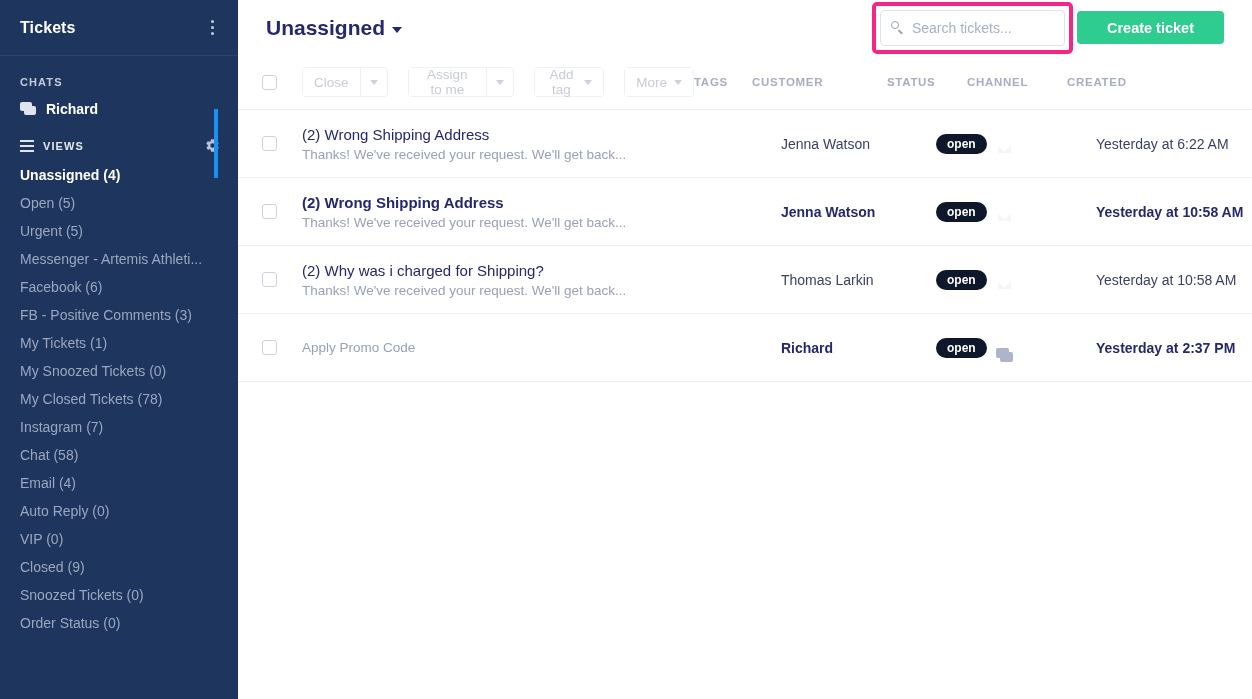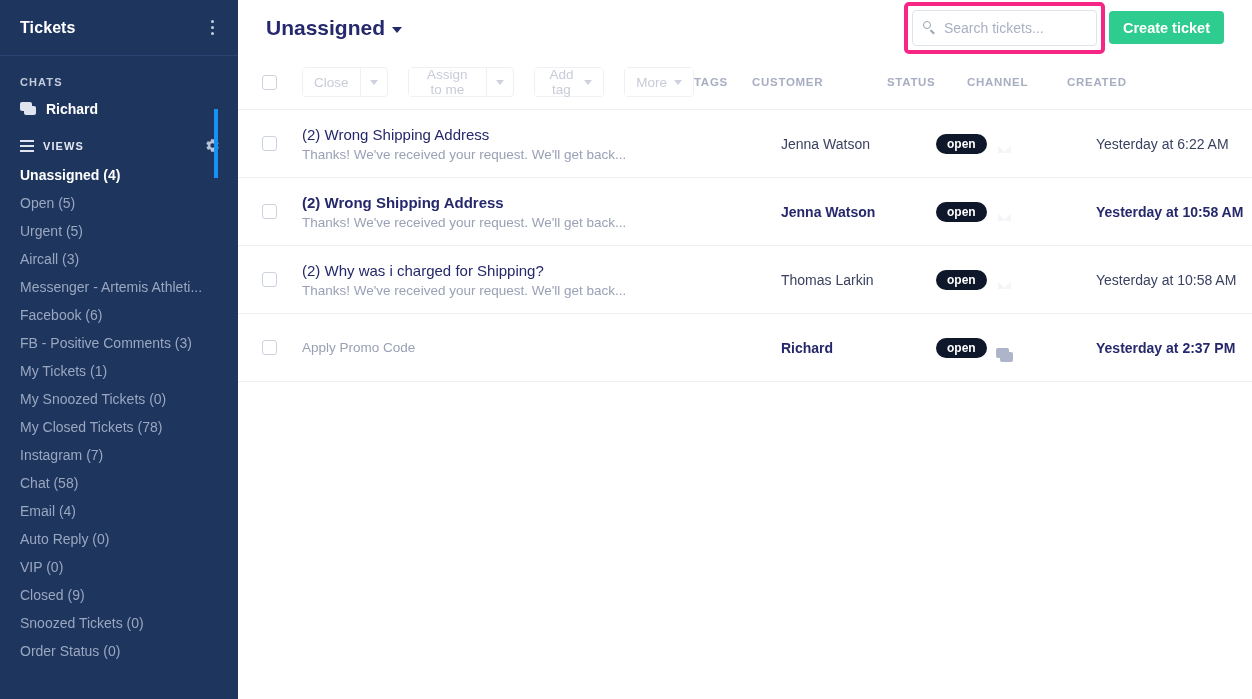--- a/index.html
+++ b/index.html
@@ -94,21 +94,21 @@
   .search-box input {
     border: none; outline: none; font-size: 14px; color: #3b4460;
     font-family: "Liberation Sans", sans-serif; background: transparent; width: 140px;
   }
   .search-box input::placeholder { color: #a9b0c2; }
   .mag { width: 13px; height: 13px; position: relative; flex: 0 0 13px; }
   .mag em { position: absolute; width: 8px; height: 8px; border: 1.5px solid #9aa2b5; border-radius: 50%; left: 0; top: 0; }
   .mag span { position: absolute; width: 5px; height: 1.5px; background: #9aa2b5; transform: rotate(45deg); left: 7px; top: 10px; }
   .btn-create {
     background: #2ecc8f; color: #fff; border: none; border-radius: 4px;
-    height: 33px; padding: 0 14px; font-size: 14.5px; font-weight: bold;
+    height: 33px; padding: 0 30px; font-size: 14.5px; font-weight: bold;
     font-family: "Liberation Sans", sans-serif; cursor: pointer;
   }
 
   
   .listhead {
     height: 55px; display: flex; align-items: center;
     border-bottom: 1px solid #edeff3; padding-left: 24px;
   }
   .cbx {
     width: 15px; height: 15px; border: 1.5px solid #ccd2de; border-radius: 3px;
@@ -218,21 +218,20 @@
         <svg width="15" height="15" viewBox="0 0 24 24" fill="#b9c1d4">
           <path d="M19.4 13a7.8 7.8 0 0 0 0-2l2.1-1.6a.5.5 0 0 0 .1-.6l-2-3.5a.5.5 0 0 0-.6-.2l-2.5 1a7.6 7.6 0 0 0-1.7-1l-.4-2.6a.5.5 0 0 0-.5-.4h-4a.5.5 0 0 0-.5.4l-.4 2.6c-.6.3-1.2.6-1.7 1l-2.5-1a.5.5 0 0 0-.6.2l-2 3.5a.5.5 0 0 0 .1.6L4.6 11a7.8 7.8 0 0 0 0 2l-2.1 1.6a.5.5 0 0 0-.1.6l2 3.5c.1.2.4.3.6.2l2.5-1c.5.4 1.1.7 1.7 1l.4 2.6c0 .2.2.4.5.4h4c.3 0 .5-.2.5-.4l.4-2.6c.6-.3 1.2-.6 1.7-1l2.5 1c.2.1.5 0 .6-.2l2-3.5a.5.5 0 0 0-.1-.6L19.4 13zM12 15.5A3.5 3.5 0 1 1 15.5 12 3.5 3.5 0 0 1 12 15.5z"></path>
         </svg>
       </span>
     </div>
 
     <div id="views-list">
         <div class="view-item active">Unassigned (4)</div>
         <div class="view-item">Open (5)</div>
         <div class="view-item">Urgent (5)</div>
-        <div class="view-item">Aircall (3)</div>
         <div class="view-item">Messenger - Artemis Athleti...</div>
         <div class="view-item">Facebook (6)</div>
         <div class="view-item">FB - Positive Comments (3)</div>
         <div class="view-item">My Tickets (1)</div>
         <div class="view-item">My Snoozed Tickets (0)</div>
         <div class="view-item">My Closed Tickets (78)</div>
         <div class="view-item">Instagram (7)</div>
         <div class="view-item">Chat (58)</div>
         <div class="view-item">Email (4)</div>
         <div class="view-item">Auto Reply (0)</div>

